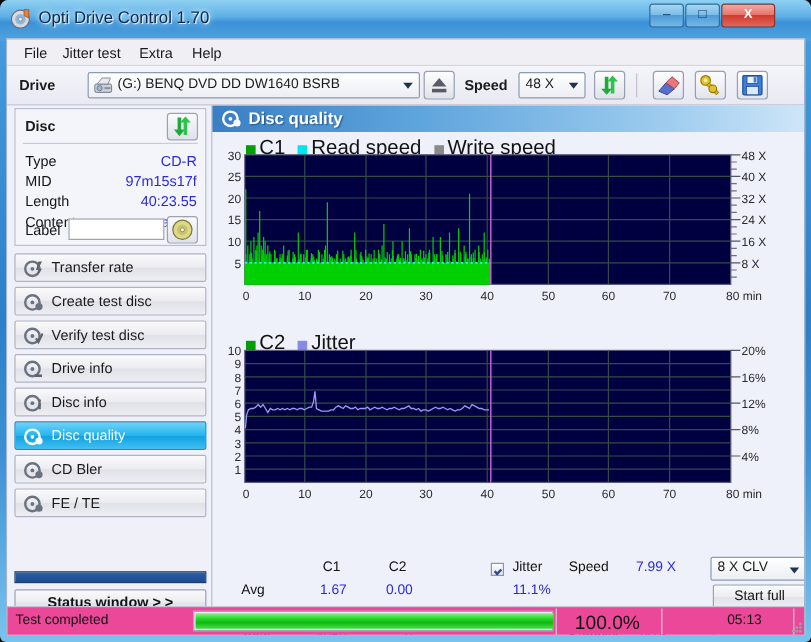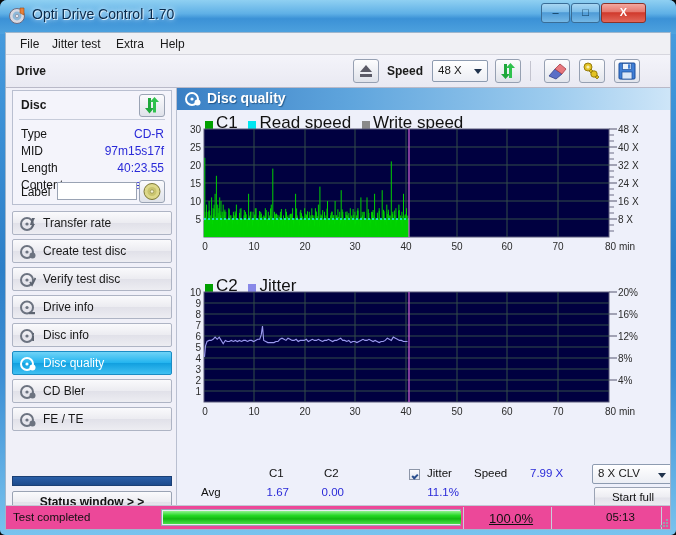--- a/index.html
+++ b/index.html
@@ -234,21 +234,21 @@
   }
   #status-text{ position:absolute; left:7px; top:5px; font-size:11.5px; color:#111;}
   #progress-outer{
     position:absolute; left:155px; top:3px; width:300px; height:17px;
     background:#e9ecf2; border:1px solid #9aa3b4;
   }
   #progress-fill{
     position:absolute; left:1px; top:1px; height:13px;
     background: linear-gradient(to bottom,#8ff28f 0%,#25d825 35%,#12b812 60%,#49e049 100%);
   }
-  #progress-pct{ position:absolute; left:483px; top:5px; font-size:13px; color:#111;text-decoration:underline;}
+  #progress-pct{ position:absolute; left:473px; top:5px; font-size:16px; color:#111;}
   #elapsed{ position:absolute; left:600px; top:5px; width:48px; font-size:11.5px; color:#111; text-align:left;}
   .sb-sep{ position:absolute; top:1px; width:1px; height:23px; background:#c9cdda;}
   #grip{ position:absolute; right:2px; bottom:1px; width:12px; height:12px;}
 </style>
 </head>
 <body>
 
 <div id="window">
 
   <div id="titlebar">
@@ -275,20 +275,30 @@
     <div id="menubar">
       <div class="menu-item" style="left:8px">File</div>
       <div class="menu-item" style="left:40px">Jitter test</div>
       <div class="menu-item" style="left:104px">Extra</div>
       <div class="menu-item" style="left:148px">Help</div>
     </div>
 
     <div id="drivebar">
       <div class="lbl-bold" id="drive-label">Drive</div>
 
+      <div id="drive-combo">
+        <svg id="drive-combo-icon" viewBox="0 0 16 15">
+          <rect x="1" y="6" width="14" height="7" rx="1.3" fill="#c9ced8" stroke="#72798a" stroke-width=".8"></rect>
+          <circle cx="5" cy="9.5" r="2.2" fill="#9fb4c9" stroke="#5b7086" stroke-width=".6"></circle>
+          <rect x="9" y="8.6" width="5" height="1.6" fill="#88909f"></rect>
+          <path d="M3 6 L7 1 L14 1 L12 6 Z" fill="#e6e9ef" stroke="#79808f" stroke-width=".7"></path>
+        </svg>
+        <div id="drive-combo-text">(G:)   BENQ DVD DD DW1640 BSRB</div>
+        <div class="combo-arrow"></div>
+      </div>
 
       <div id="eject-btn">
         <svg viewBox="0 0 24 22" width="24" height="22">
           <path d="M12 5 L18 12 L6 12 Z" fill="#5a5a66"></path>
           <rect x="6" y="14" width="12" height="3" fill="#5a5a66"></rect>
         </svg>
       </div>
 
       <div class="lbl-bold" id="speed-label">Speed</div>
       <div id="speed-combo">

